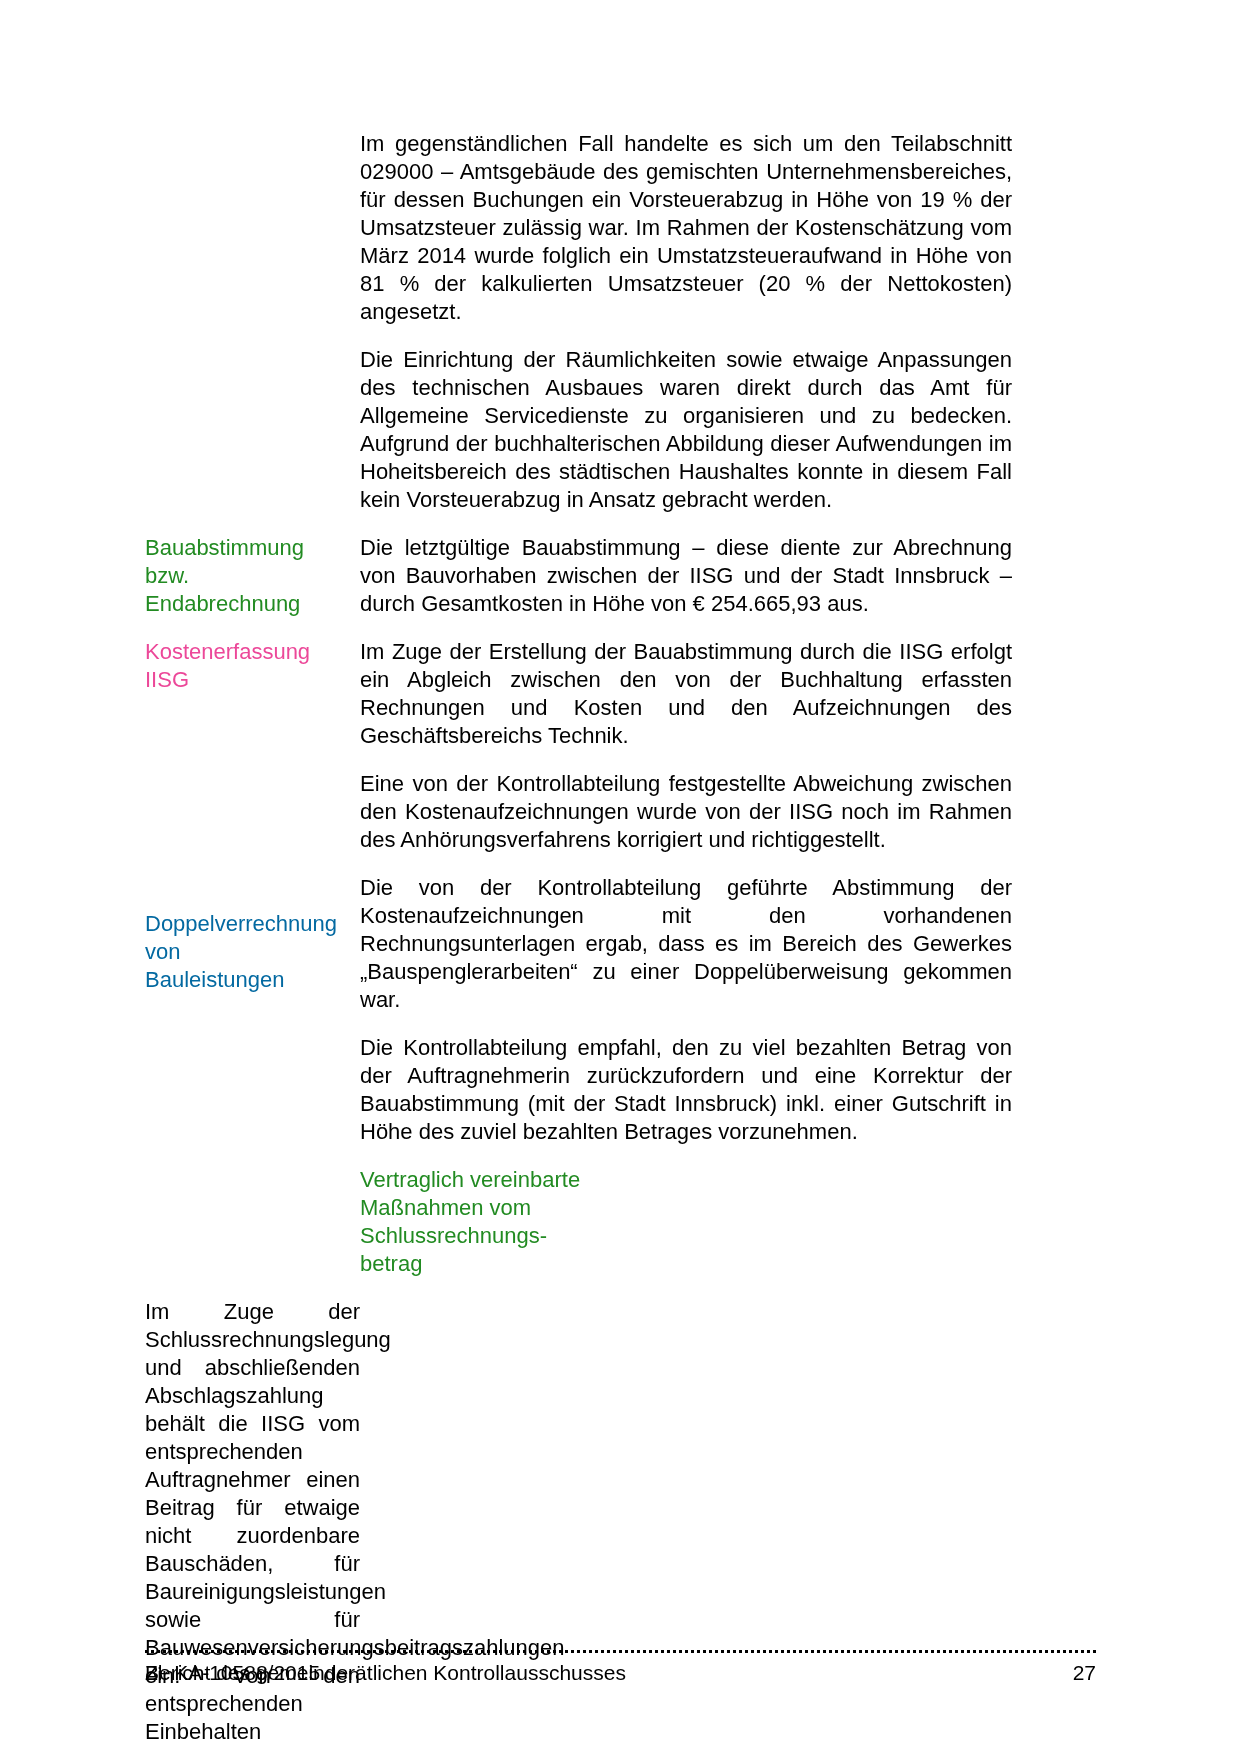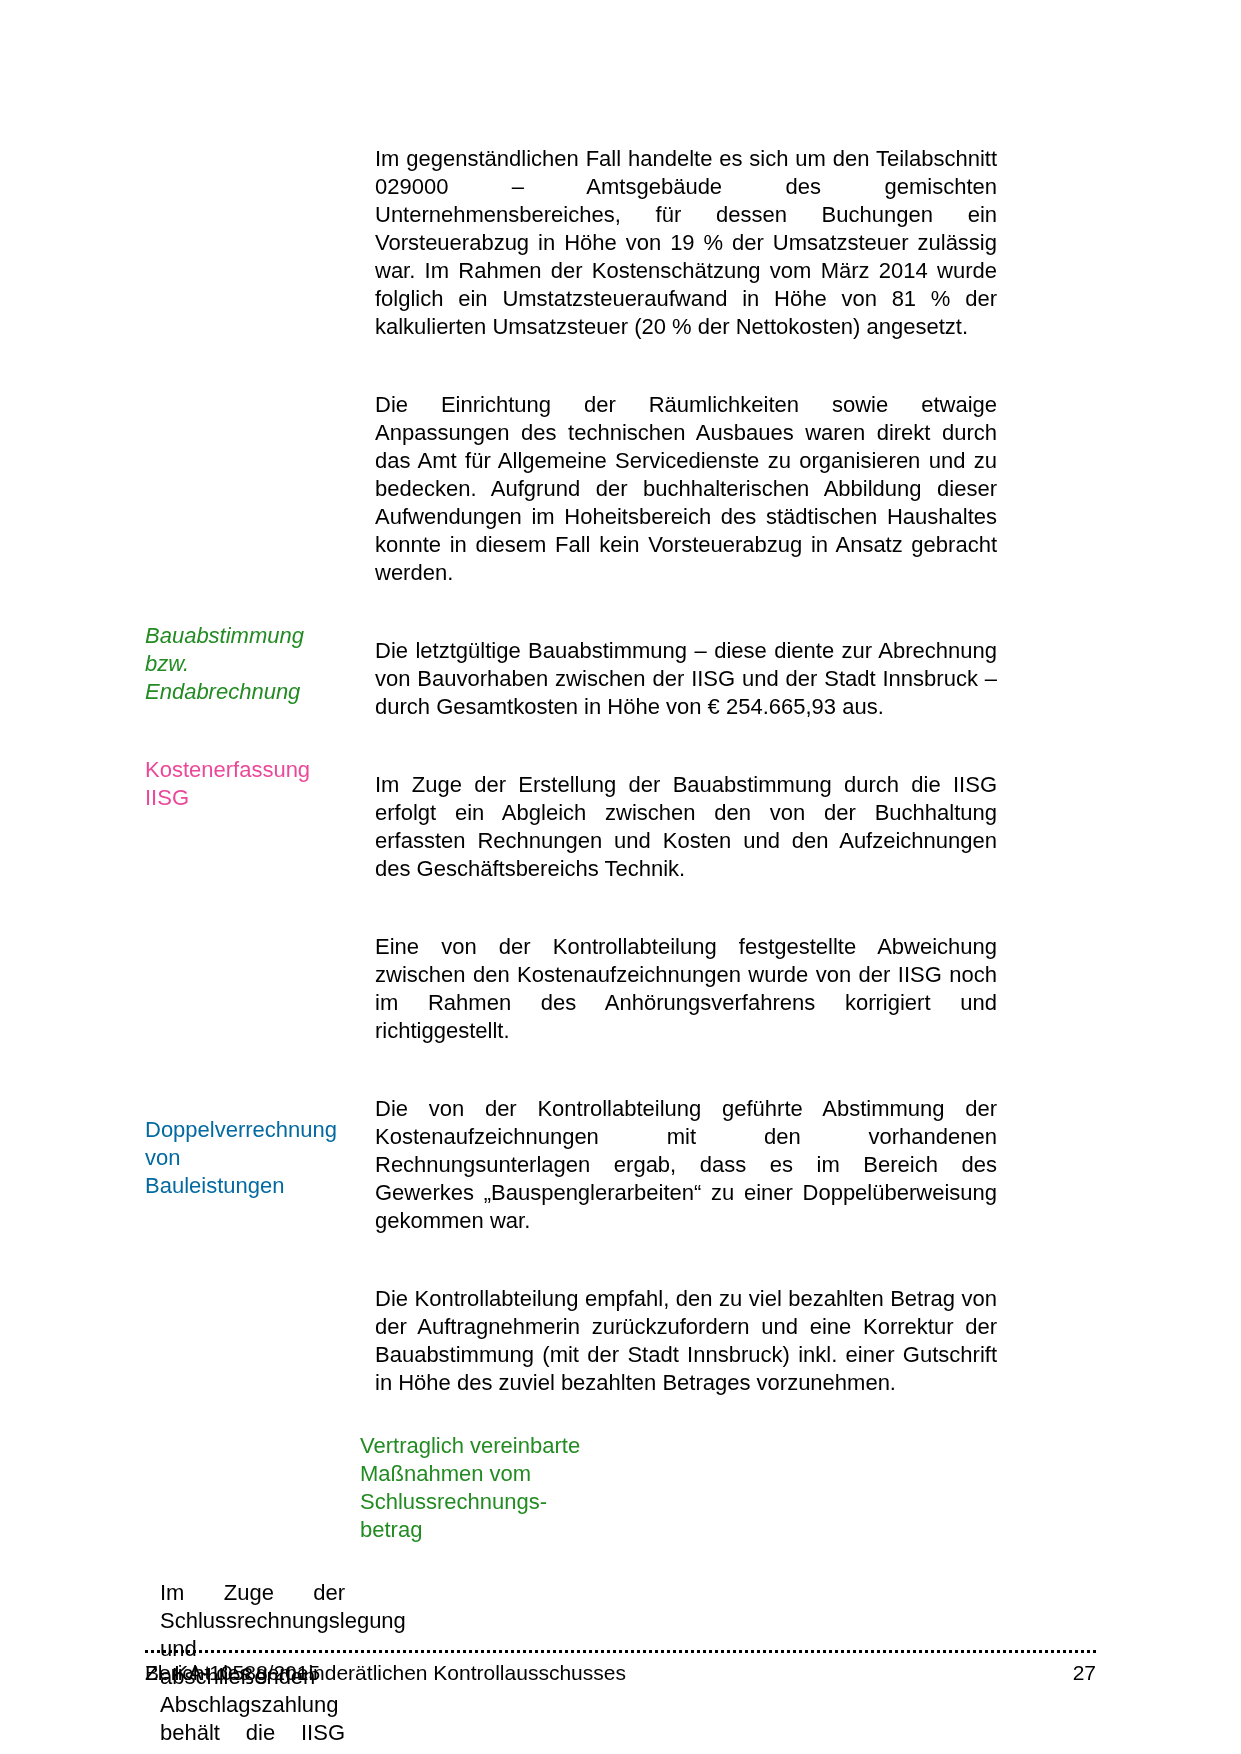--- a/index.html
+++ b/index.html
@@ -25,21 +25,21 @@
   .margin-note{
     font-size:22px;
     line-height:28px;
     white-space:pre-line;
     padding-right:10px;
   }
   .body-par{
     font-size:22px;
     line-height:28px;
     text-align:justify;
-    margin:15px;
+    margin:0;
   }
   .footer{
     position:absolute;
     left:145px;
     top:1650px;
     width:951px;
   }
   .footer-rule{
     border-top:3px dotted #000;
     height:0;
@@ -60,21 +60,21 @@
 <div class="page">
 
   <div class="content">
 
     <div class="margin-note" style="color: rgb(34, 139, 34);"></div>
     <p class="body-par">Im gegenständlichen Fall handelte es sich um den Teilabschnitt 029000 – Amtsgebäude des gemischten Unternehmensbereiches, für dessen Buchungen ein Vorsteuerabzug in Höhe von 19 % der Umsatzsteuer zulässig war. Im Rahmen der Kostenschätzung vom März 2014 wurde folglich ein Umstatzsteueraufwand in Höhe von 81 % der kalkulierten Umsatzsteuer (20 % der Nettokosten) angesetzt.</p>
 
     <div class="margin-note" style="color: rgb(34, 139, 34);"></div>
     <p class="body-par">Die Einrichtung der Räumlichkeiten sowie etwaige Anpassungen des technischen Ausbaues waren direkt durch das Amt für Allgemeine Servicedienste zu organisieren und zu bedecken. Aufgrund der buchhalterischen Abbildung dieser Aufwendungen im Hoheitsbereich des städtischen Haushaltes konnte in diesem Fall kein Vorsteuerabzug in Ansatz gebracht werden.</p>
 
-    <div class="margin-note" style="color: rgb(34, 139, 34); font-style: italic;">Bauabstimmung bzw.
+    <div class="margin-note" style="color: rgb(34, 139, 34);">Bauabstimmung bzw.
 Endabrechnung</div>
     <p class="body-par">Die letztgültige Bauabstimmung – diese diente zur Abrechnung von Bauvorhaben zwischen der IISG und der Stadt Innsbruck – durch Gesamtkosten in Höhe von € 254.665,93 aus.</p>
 
     <div class="margin-note" style="color: #ec4899;">Kostenerfassung IISG</div>
     <p class="body-par">Im Zuge der Erstellung der Bauabstimmung durch die IISG erfolgt ein Abgleich zwischen den von der Buchhaltung erfassten Rechnungen und Kosten und den Aufzeichnungen des Geschäftsbereichs Technik.</p>
 
     <div class="margin-note" style="color: rgb(34, 139, 34);"></div>
     <p class="body-par">Eine von der Kontrollabteilung festgestellte Abweichung zwischen den Kostenaufzeichnungen wurde von der IISG noch im Rahmen des Anhörungsverfahrens korrigiert und richtiggestellt.</p>
 
     <div class="margin-note" style="color: #0369a1; margin-top: 36px;">Doppelverrechnung von

